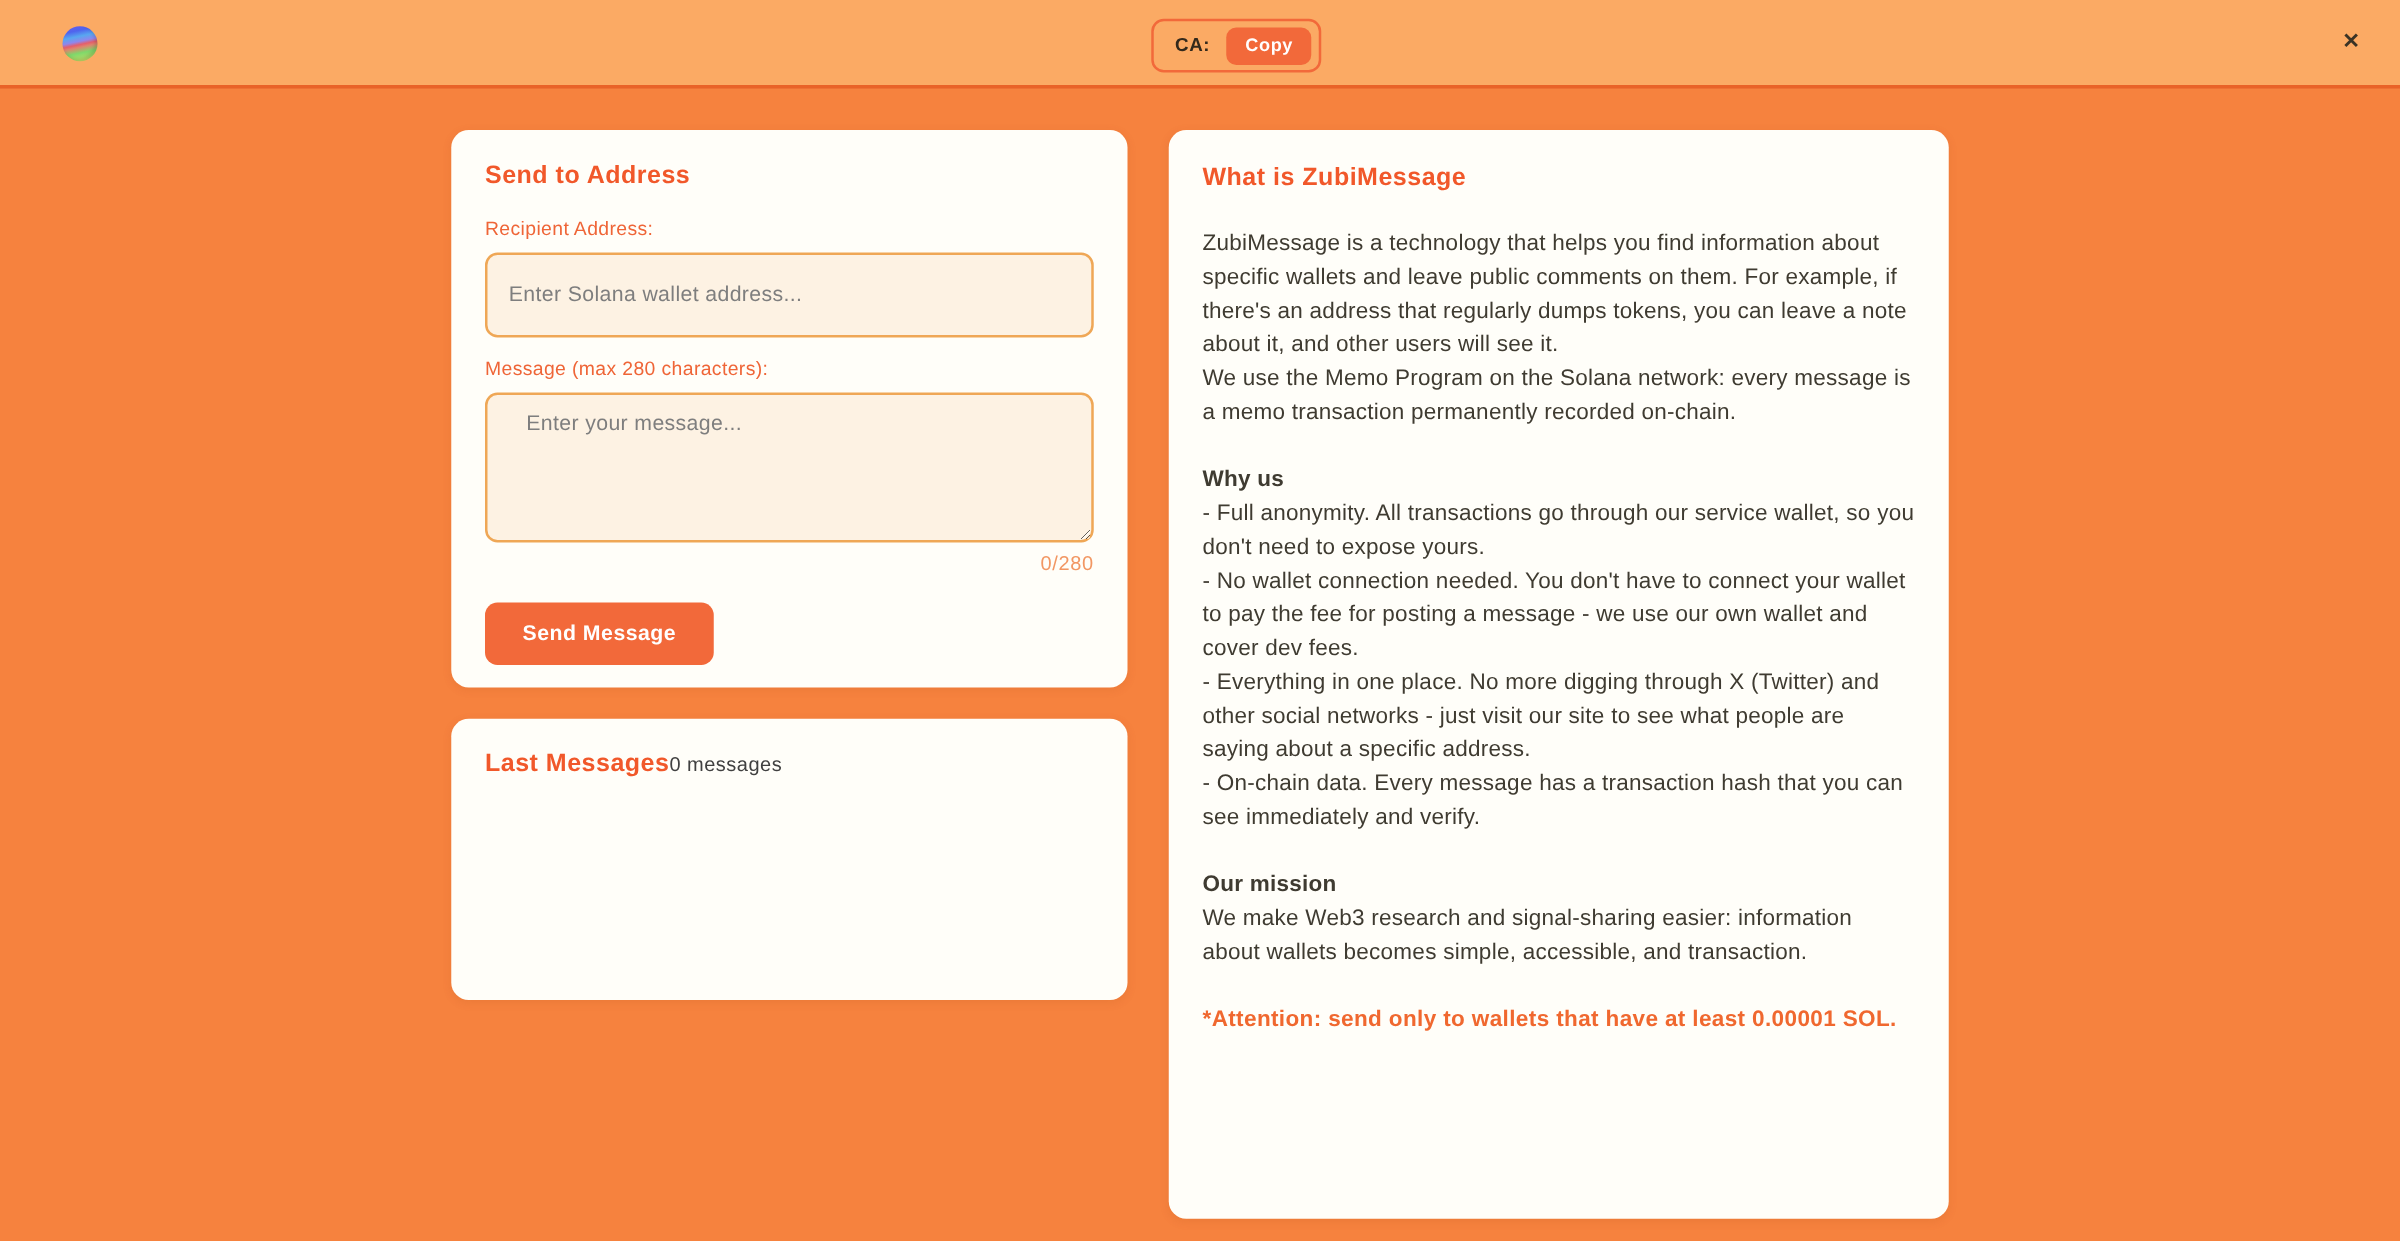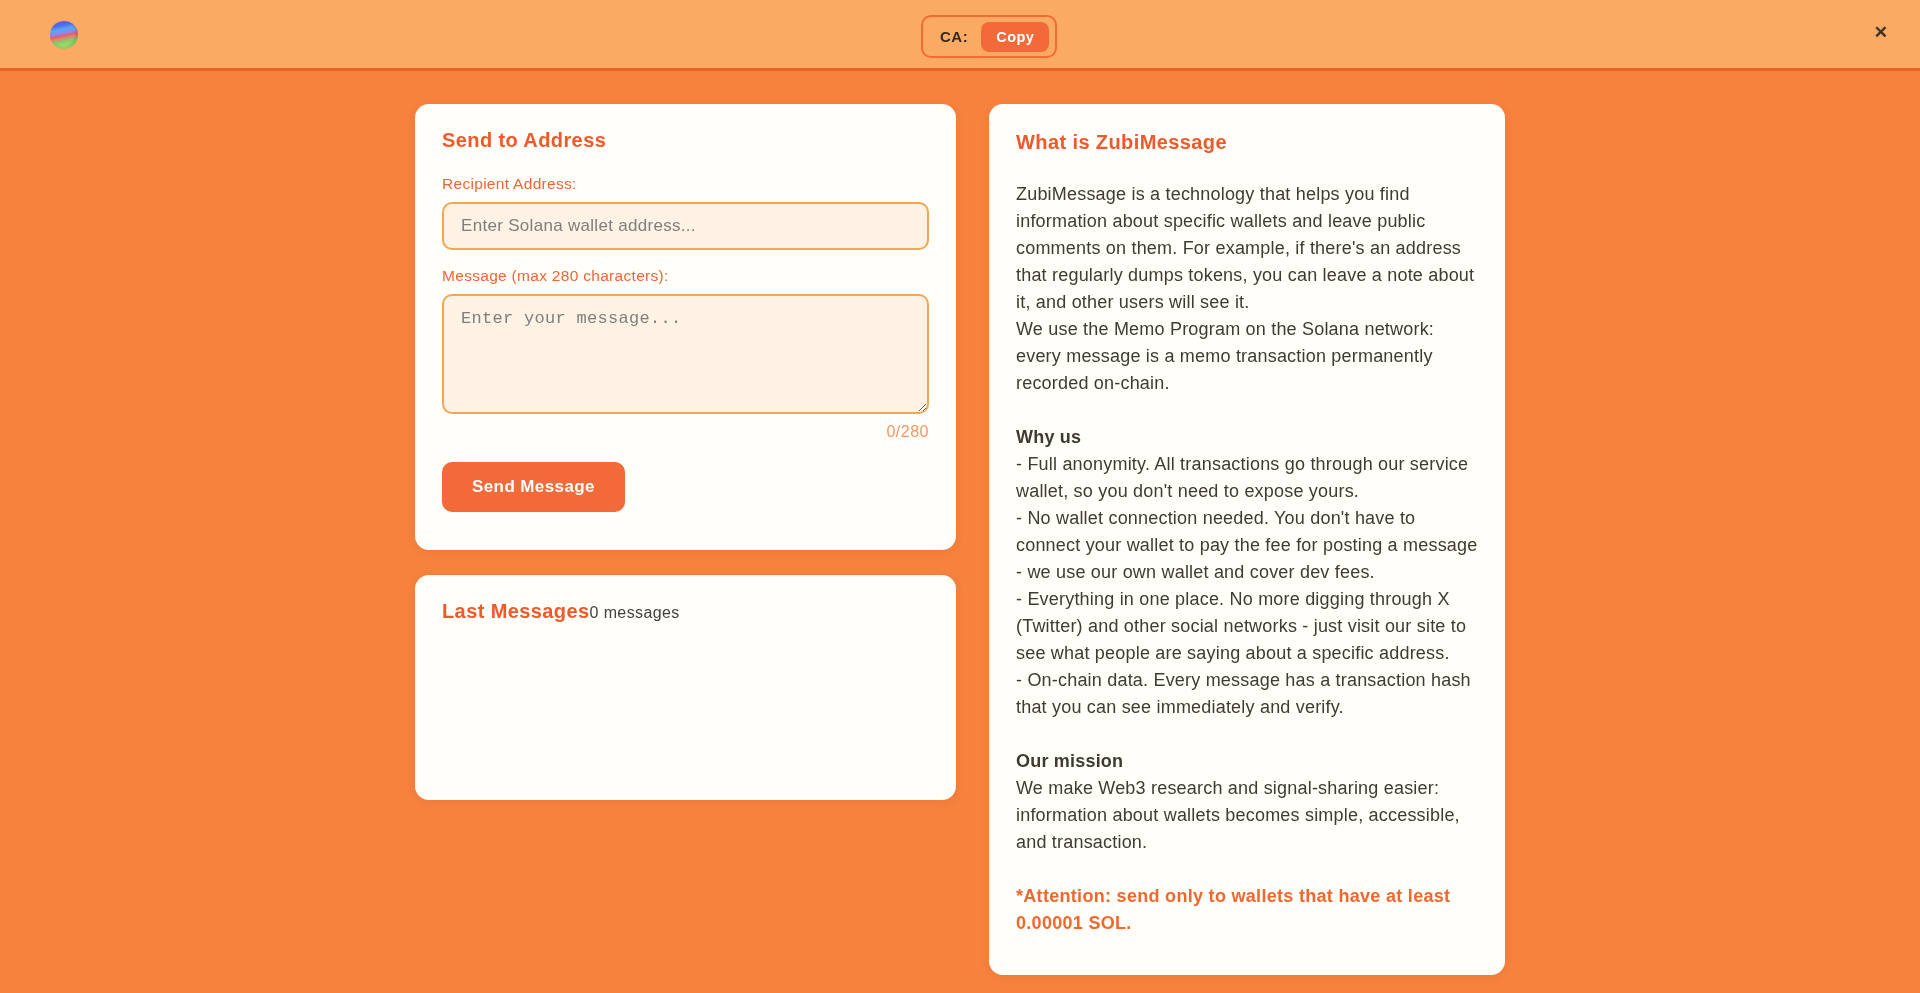--- a/index.html
+++ b/index.html
@@ -72,21 +72,21 @@
 
   
   .main {
     display:flex;
     justify-content:center;
     align-items:flex-start;
     gap:33px;
     padding-top:33px;
   }
   .col-left { width:541px; display:flex; flex-direction:column; gap:25px; }
-  .col-right { width:516px; }
+  .col-right { width:624px; }
 
   .card {
     background:#fffef9;
     border-radius:14px;
     box-shadow:0 2px 8px rgba(150,60,10,0.10);
     padding:25px 27px;
   }
 
   .card-title {
     font-size:20px;
@@ -109,22 +109,22 @@
     width:100%;
     border:2px solid #efa756;
     border-radius:10px;
     background:#fdf2e3;
     font-family:inherit;
     font-size:17px;
     color:#4a463c;
     letter-spacing:0.3px;
     outline:none;
   }
-  .text-input { height:48px; padding:0 17px; margin-bottom:17px; }
-  .text-area  { height:120px; padding:13px 17px; resize:vertical; display:block;font-family:Liberation Mono, monospace; }
+  .text-input { height:68px; padding:0 17px; margin-bottom:17px; }
+  .text-area  { height:120px; padding:13px 31px; resize:vertical; display:block; }
   .text-input::placeholder, .text-area::placeholder { color:#7e7e7e; }
   .char-counter {
     text-align:right;
     color:#f29763;
     font-size:16px;
     letter-spacing:0.5px;
     margin-top:9px;
   }
   .send-btn {
     margin-top:21px;

